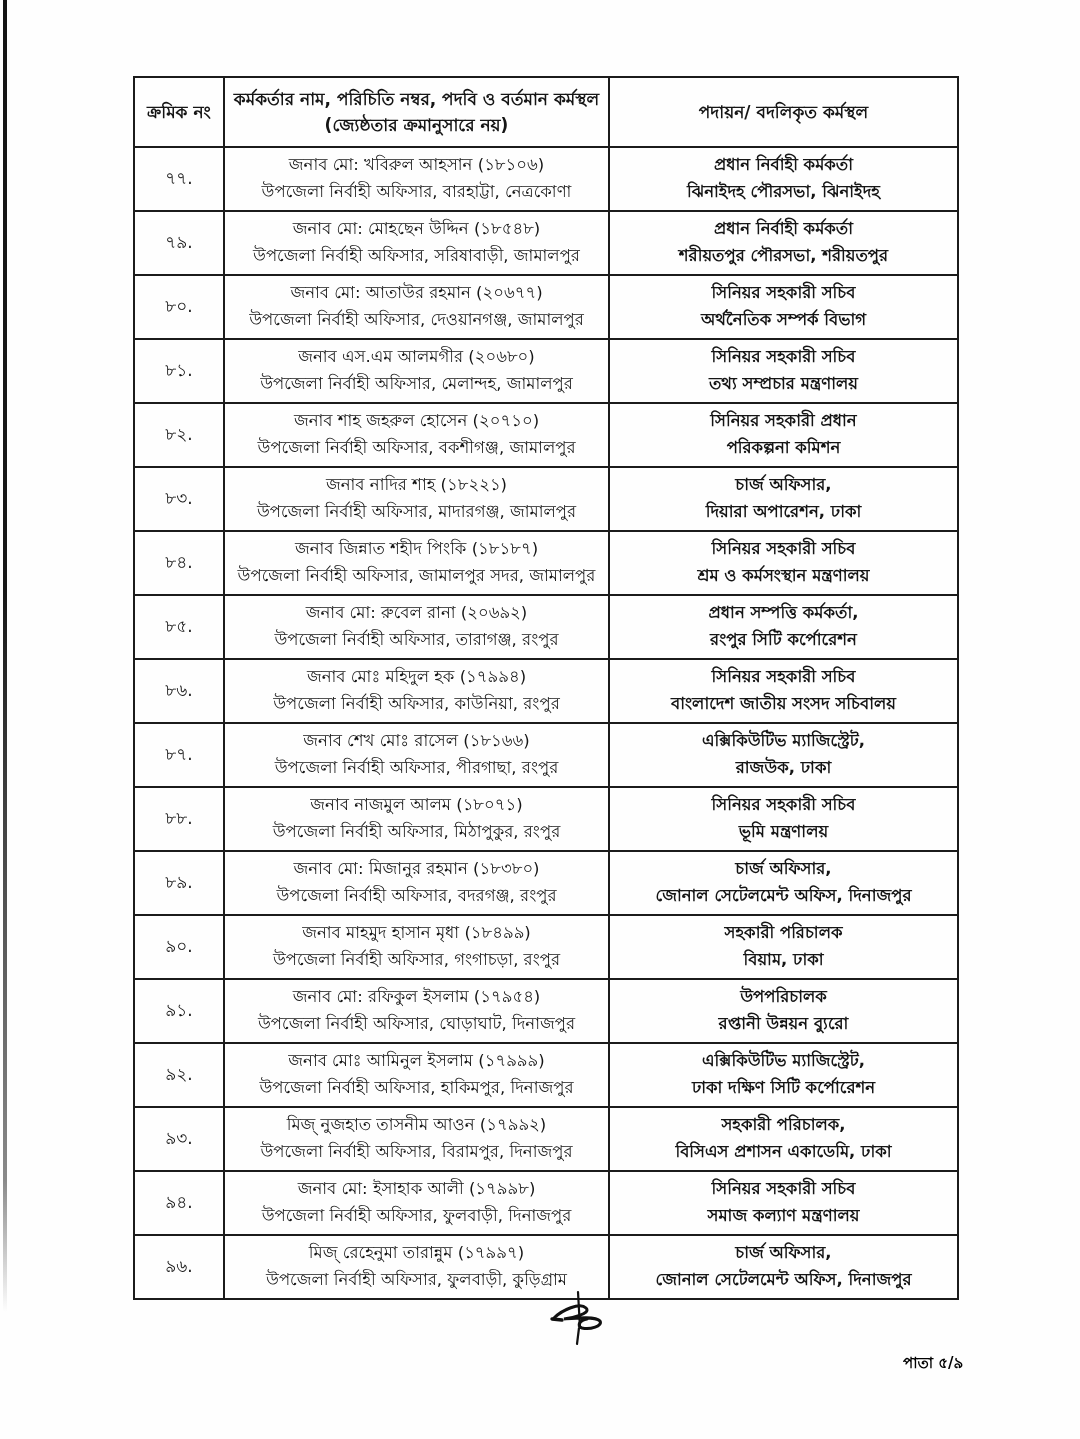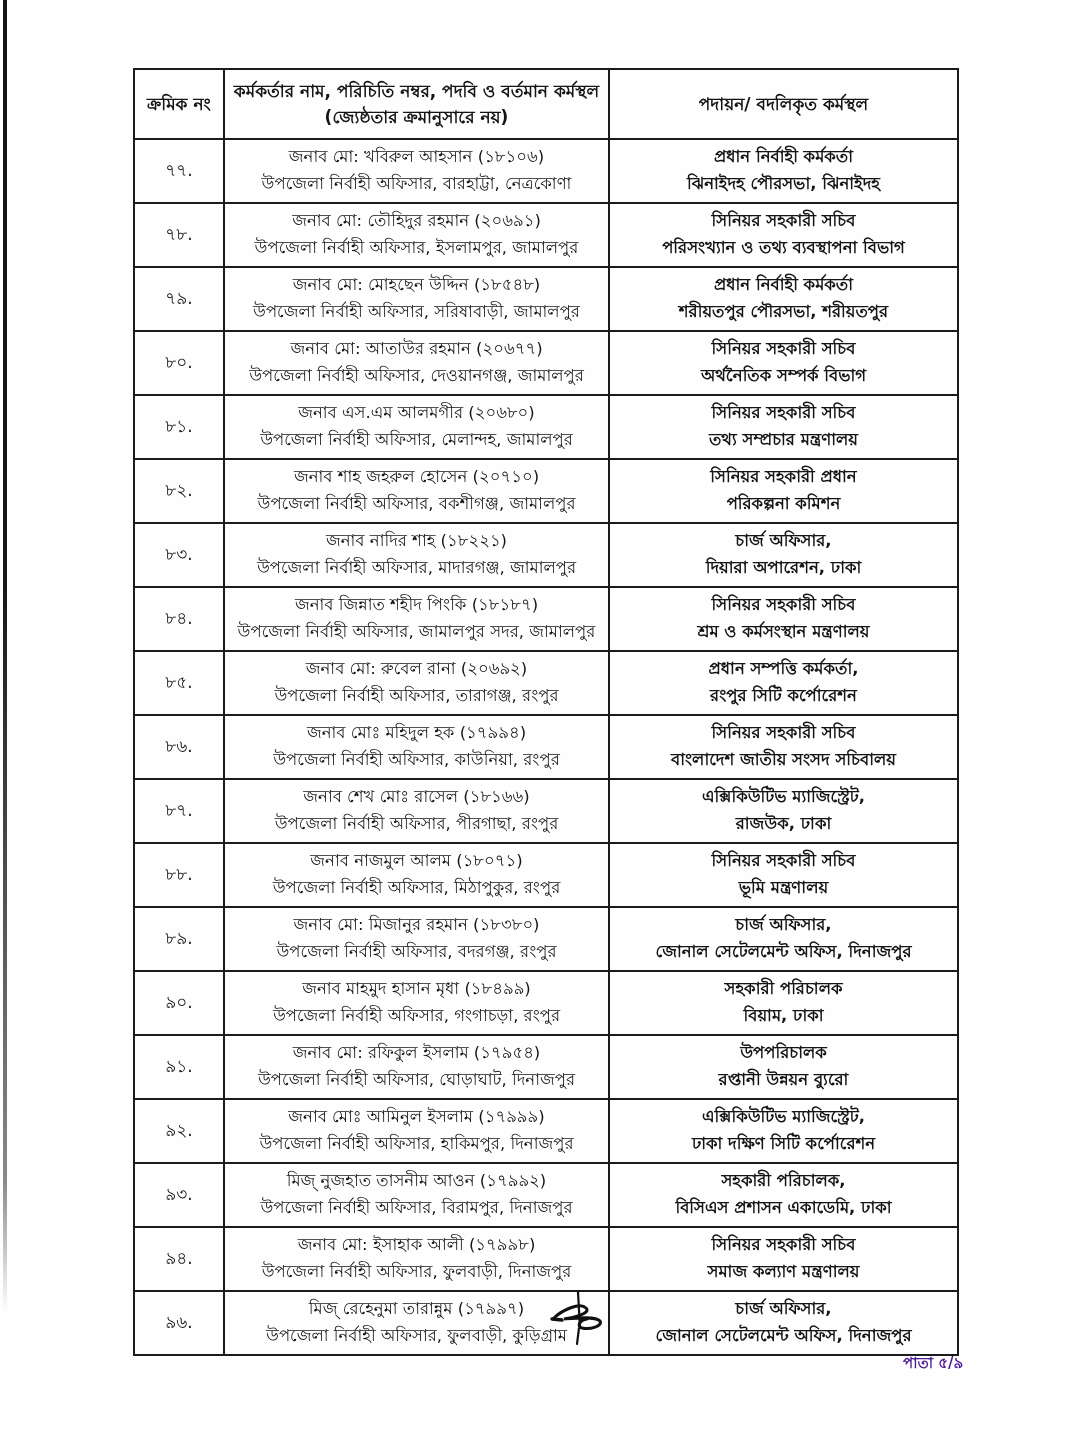--- a/index.html
+++ b/index.html
@@ -17,21 +17,21 @@
   }
   
   .scan-edge{
     position:absolute;
     left:3px;top:0;
     width:4px;height:1312px;
     background:linear-gradient(to bottom,#141414 0%,#171717 45%,#555 70%,#8a8a8a 90%,rgba(138,138,138,0) 100%);
   }
   table.transfer{
     position:absolute;
-    left:133px;top:68px;
+    left:133px;top:76px;
     width:824px;
     border-collapse:collapse;
     table-layout:fixed;
   }
   table.transfer,
   table.transfer th,
   table.transfer td{
     border:2px solid #1b1b1b;
   }
   col.c1{width:90px;}
@@ -70,21 +70,21 @@
   .signature{
     position:absolute;
     left:540px;top:1288px;
     width:80px;height:60px;
   }
   .page-number{
     position:absolute;
     left:903px;top:1351px;
     font-size:15px;
     font-weight:bold;
-    color:#4c1d95;
+    color:#000000;
   }
 </style>
 </head>
 <body>
 
 <div class="page">
 
   <div class="scan-edge"></div>
 
   <table class="transfer">
@@ -113,35 +113,20 @@
             </div>
           </td>
           <td class="c-posting">
             <div class="cell-lines">
               <div class="line">প্রধান নির্বাহী কর্মকর্তা</div>
               <div class="line">ঝিনাইদহ পৌরসভা, ঝিনাইদহ</div>
             </div>
           </td>
         </tr>
         <tr>
-          <td class="c-serial">৭৮.</td>
-          <td class="c-officer">
-            <div class="cell-lines">
-              <div class="line">জনাব মো: তৌহিদুর রহমান (২০৬৯১)</div>
-              <div class="line">উপজেলা নির্বাহী অফিসার, ইসলামপুর, জামালপুর</div>
-            </div>
-          </td>
-          <td class="c-posting">
-            <div class="cell-lines">
-              <div class="line">সিনিয়র সহকারী সচিব</div>
-              <div class="line">পরিসংখ্যান ও তথ্য ব্যবস্থাপনা বিভাগ</div>
-            </div>
-          </td>
-        </tr>
-        <tr>
           <td class="c-serial">৭৯.</td>
           <td class="c-officer">
             <div class="cell-lines">
               <div class="line">জনাব মো: মোহছেন উদ্দিন (১৮৫৪৮)</div>
               <div class="line">উপজেলা নির্বাহী অফিসার, সরিষাবাড়ী, জামালপুর</div>
             </div>
           </td>
           <td class="c-posting">
             <div class="cell-lines">
               <div class="line">প্রধান নির্বাহী কর্মকর্তা</div>

